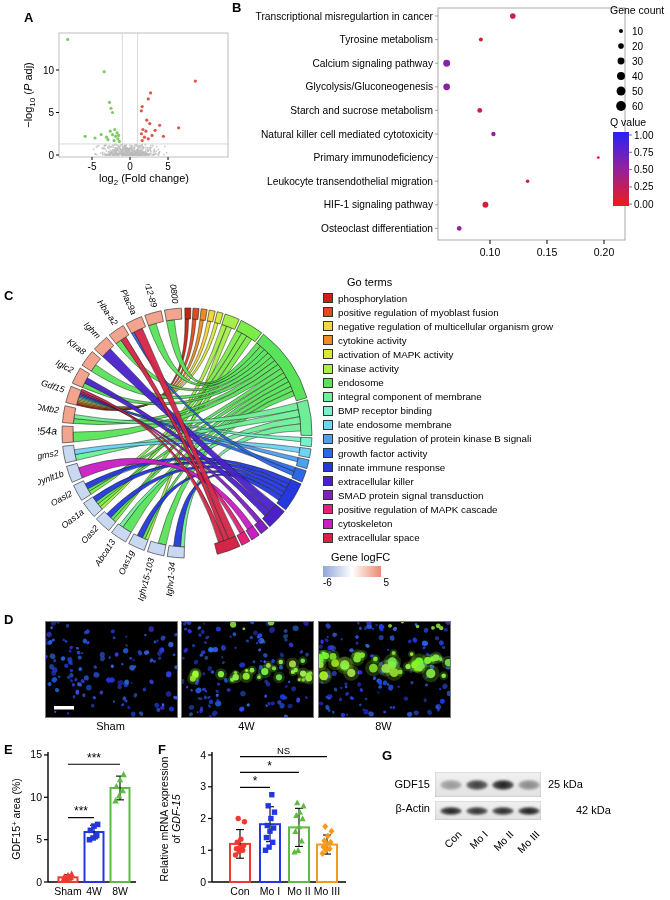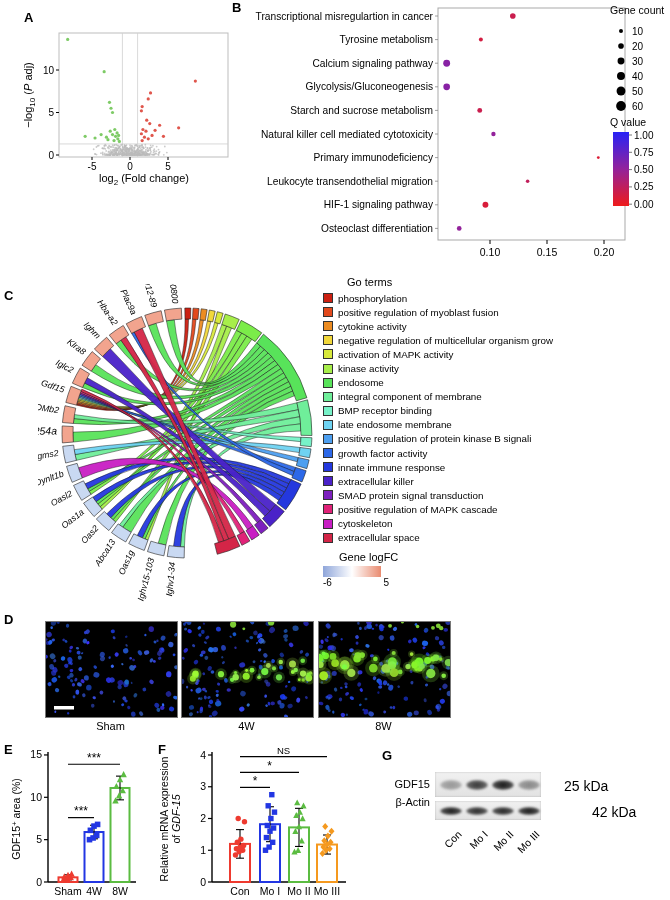--- a/index.html
+++ b/index.html
@@ -8,33 +8,33 @@
   .plabel{position:absolute;font-weight:bold;font-size:13px;}
   svg text{font-family:"Liberation Sans","DejaVu Sans",sans-serif;}
   .abs{position:absolute;}
   
   #go-legend{position:absolute;left:323px;top:276px;width:336px;overflow:hidden;}
   #go-title{font-size:11px;margin:0 0 3px 24px;}
   .go-item{display:flex;align-items:center;height:14.1px;white-space:nowrap;}
   .go-swatch{width:8px;height:8px;border:0.5px solid #333;margin-right:5px;flex:0 0 auto;}
   .go-label{font-size:9.8px;}
   #logfc-block{margin-top:6px;}
-  #logfc-title{font-size:11px;margin-left:16px;}
+  #logfc-title{font-size:11px;margin-left:8px;}
   #logfc-bar{width:58px;height:11px;margin-top:3px;}
   #logfc-ticks{width:66px;font-size:10px;display:flex;justify-content:space-between;}
   
   .dimg{position:absolute;width:131px;height:95px;border:1px solid #777;background:#000;}
   .dlab{position:absolute;font-size:11px;width:131px;text-align:center;}
   
   #panel-g{position:absolute;left:372px;top:744px;width:298px;height:140px;}
   .blot{position:absolute;left:63px;width:106px;background:linear-gradient(#f1f1f1,#e2e2e2);
         box-shadow:0 0 2px rgba(0,0,0,.25) inset;}
   .band{position:absolute;border-radius:50%;filter:blur(1.3px);}
   .blot-name{position:absolute;font-size:11px;text-align:right;width:48px;}
-  .kda{position:absolute;left:192px;font-size:14px;white-space:nowrap;}
+  .kda{position:absolute;left:176px;font-size:11px;white-space:nowrap;}
   .lane-label{position:absolute;font-size:10.5px;white-space:nowrap;
               transform:rotate(-45deg);transform-origin:right top;}
 </style>
 </head>
 <body>
 
 <div id="fig">
   <div class="plabel" style="left:24px;top:10px;">A</div>
   <div class="plabel" style="left:232px;top:0px;">B</div>
   <div class="plabel" style="left:4px;top:288px;">C</div>
@@ -803,26 +803,26 @@
     <div id="go-items">
         <div class="go-item">
           <span class="go-swatch" style="background: rgb(204, 32, 18);"></span>
           <span class="go-label">phosphorylation</span>
         </div>
         <div class="go-item">
           <span class="go-swatch" style="background: rgb(226, 73, 28);"></span>
           <span class="go-label">positive regulation of myoblast fusion</span>
         </div>
         <div class="go-item">
+          <span class="go-swatch" style="background: rgb(242, 216, 59);"></span>
+          <span class="go-label">negative regulation of multicellular organism grow</span>
+        </div>
+        <div class="go-item">
           <span class="go-swatch" style="background: rgb(236, 140, 34);"></span>
           <span class="go-label">cytokine activity</span>
-        </div>
-        <div class="go-item">
-          <span class="go-swatch" style="background: rgb(242, 216, 59);"></span>
-          <span class="go-label">negative regulation of multicellular organism grow</span>
         </div>
         <div class="go-item">
           <span class="go-swatch" style="background: rgb(216, 233, 60);"></span>
           <span class="go-label">activation of MAPK activity</span>
         </div>
         <div class="go-item">
           <span class="go-swatch" style="background: rgb(167, 238, 74);"></span>
           <span class="go-label">kinase activity</span>
         </div>
         <div class="go-item">
@@ -1527,21 +1527,21 @@
 
   <div id="panel-g">
       <div class="blot-name" style="left: 10px; top: 33.5px;">GDF15</div>
       <div class="blot" style="top: 28px; height: 25px;">
         <div class="band" style="left: 5px; top: 7.5px; width: 22px; height: 10px; background: radial-gradient(rgba(15, 15, 15, 0.38) 0%, rgba(40, 40, 40, 0.32) 55%, rgba(90, 90, 90, 0.114) 80%, transparent 100%);"></div>
         <div class="band" style="left: 31px; top: 7.5px; width: 22px; height: 10px; background: radial-gradient(rgba(15, 15, 15, 0.82) 0%, rgba(40, 40, 40, 0.698) 55%, rgba(90, 90, 90, 0.247) 80%, transparent 100%);"></div>
         <div class="band" style="left: 57px; top: 7.5px; width: 22px; height: 10px; background: radial-gradient(rgba(15, 15, 15, 0.97) 0%, rgba(40, 40, 40, 0.824) 55%, rgba(90, 90, 90, 0.29) 80%, transparent 100%);"></div>
         <div class="band" style="left: 83px; top: 7.5px; width: 22px; height: 10px; background: radial-gradient(rgba(15, 15, 15, 0.45) 0%, rgba(40, 40, 40, 0.384) 55%, rgba(90, 90, 90, 0.133) 80%, transparent 100%);"></div>
       </div>
       <div class="kda" style="top: 33.5px;">25 kDa</div>
-      <div class="blot-name" style="left: 10px; top: 52px;">β-Actin</div>
+      <div class="blot-name" style="left: 10px; top: 58px;">β-Actin</div>
       <div class="blot" style="top: 57px; height: 19px;">
         <div class="band" style="left: 5px; top: 5.5px; width: 22px; height: 8px; background: radial-gradient(rgba(15, 15, 15, 0.95) 0%, rgba(40, 40, 40, 0.808) 55%, rgba(90, 90, 90, 0.286) 80%, transparent 100%);"></div>
         <div class="band" style="left: 31px; top: 5.5px; width: 22px; height: 8px; background: radial-gradient(rgba(15, 15, 15, 0.88) 0%, rgba(40, 40, 40, 0.75) 55%, rgba(90, 90, 90, 0.263) 80%, transparent 100%);"></div>
         <div class="band" style="left: 57px; top: 5.5px; width: 22px; height: 8px; background: radial-gradient(rgba(15, 15, 15, 0.9) 0%, rgba(40, 40, 40, 0.765) 55%, rgba(90, 90, 90, 0.27) 80%, transparent 100%);"></div>
         <div class="band" style="left: 83px; top: 5.5px; width: 22px; height: 8px; background: radial-gradient(rgba(15, 15, 15, 0.96) 0%, rgba(40, 40, 40, 0.816) 55%, rgba(90, 90, 90, 0.286) 80%, transparent 100%);"></div>
       </div>
       <div class="kda" style="top: 59.5px; margin-left: 28px;">42 kDa</div>
       <div class="lane-label" style="right: 215px; top: 84px;">Con</div>
       <div class="lane-label" style="right: 189px; top: 84px;">Mo I</div>
       <div class="lane-label" style="right: 163px; top: 84px;">Mo II</div>

